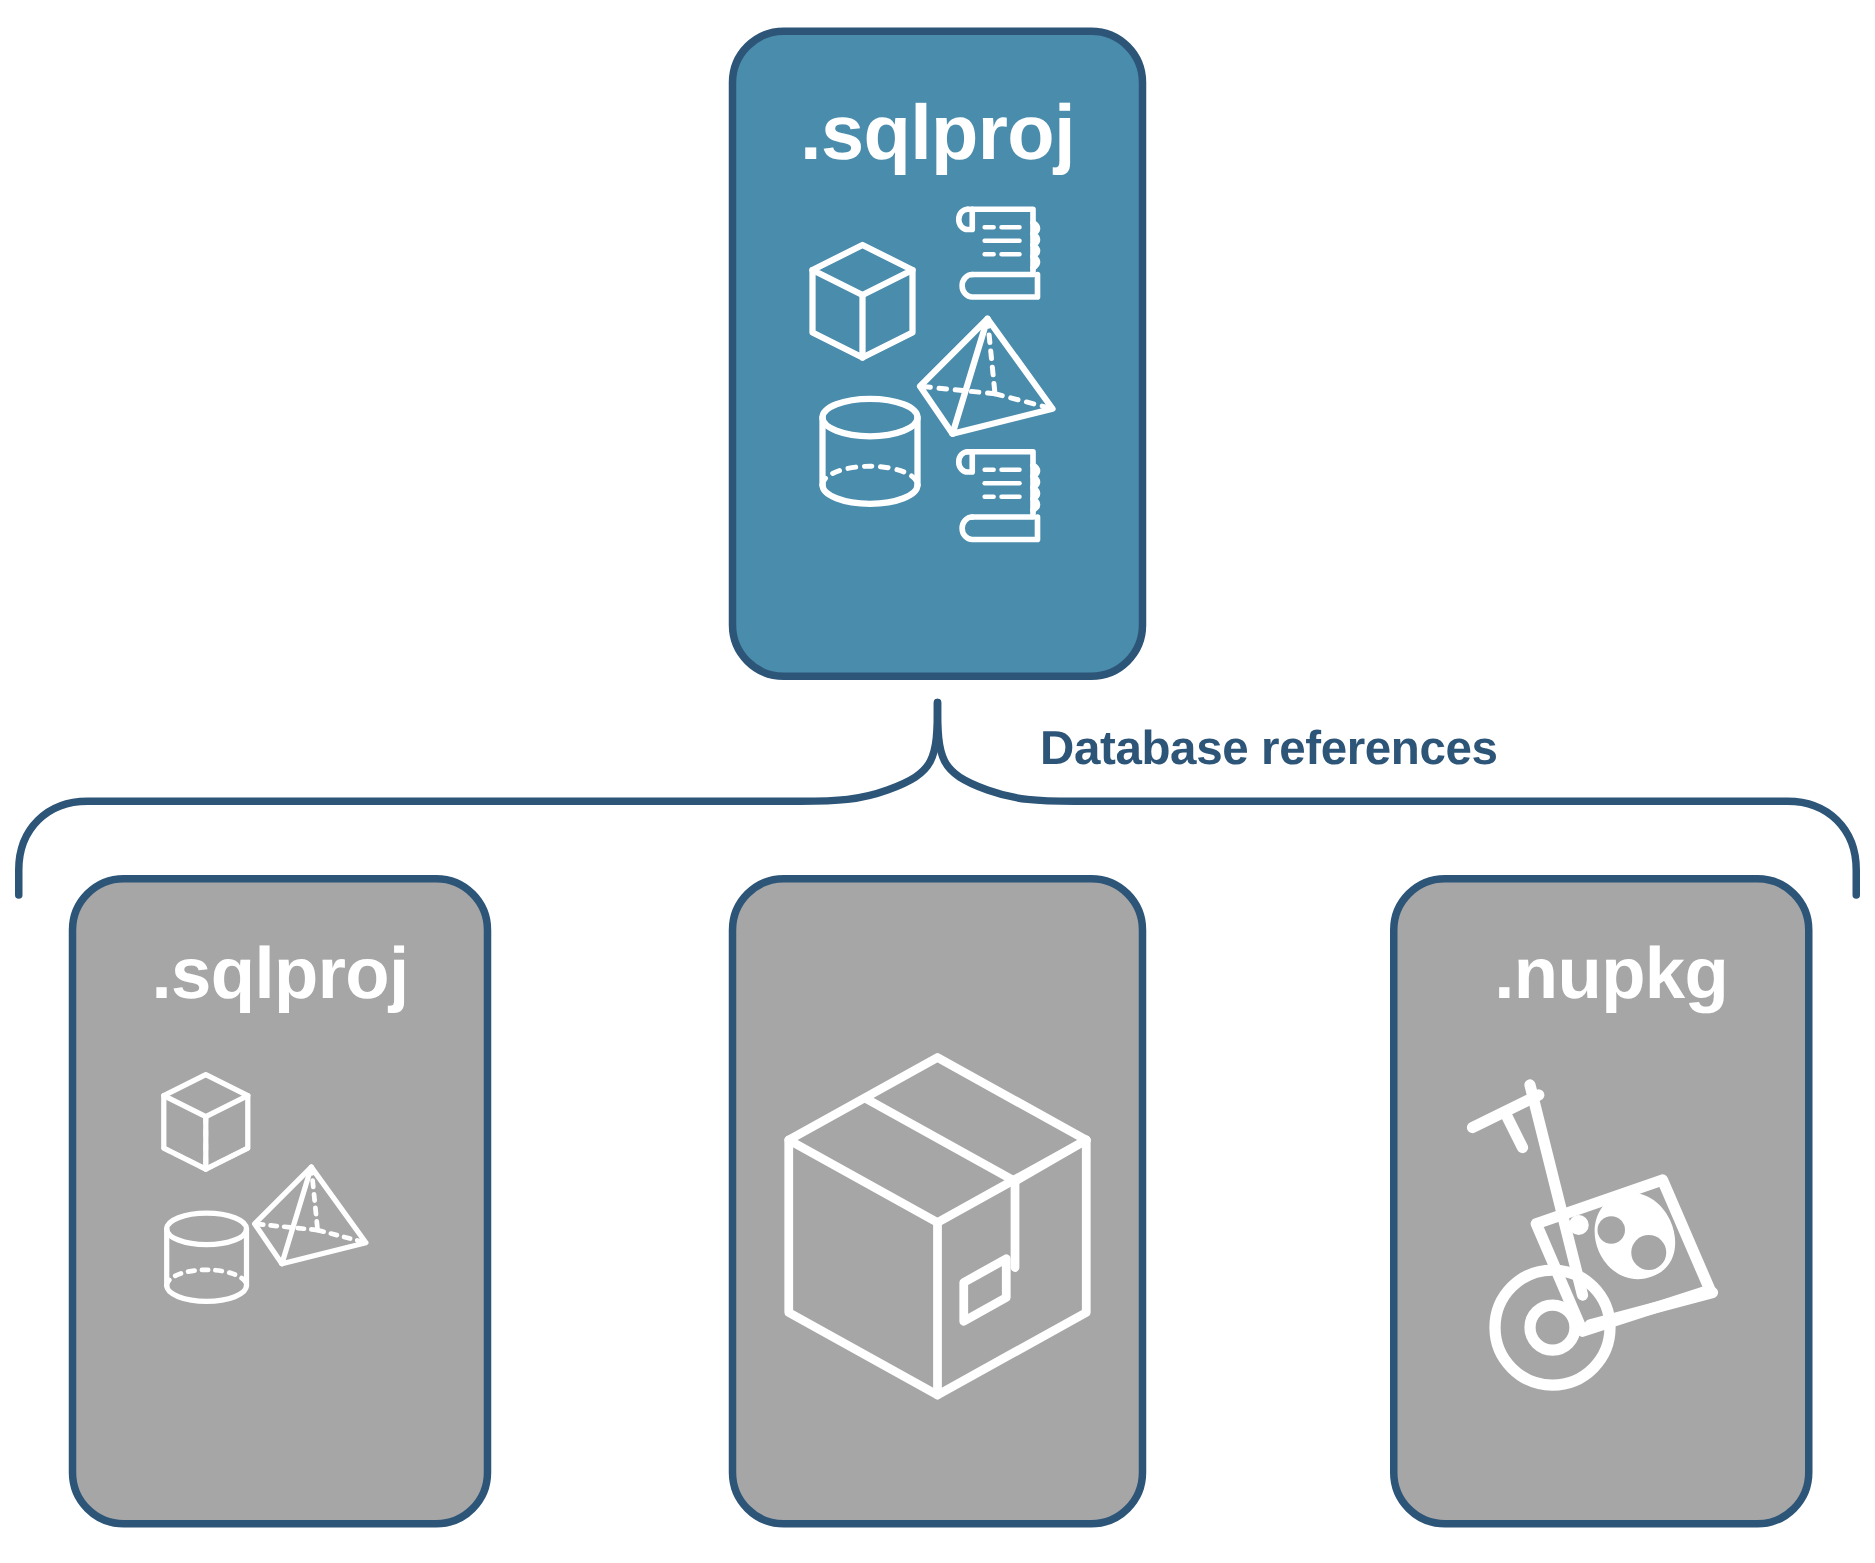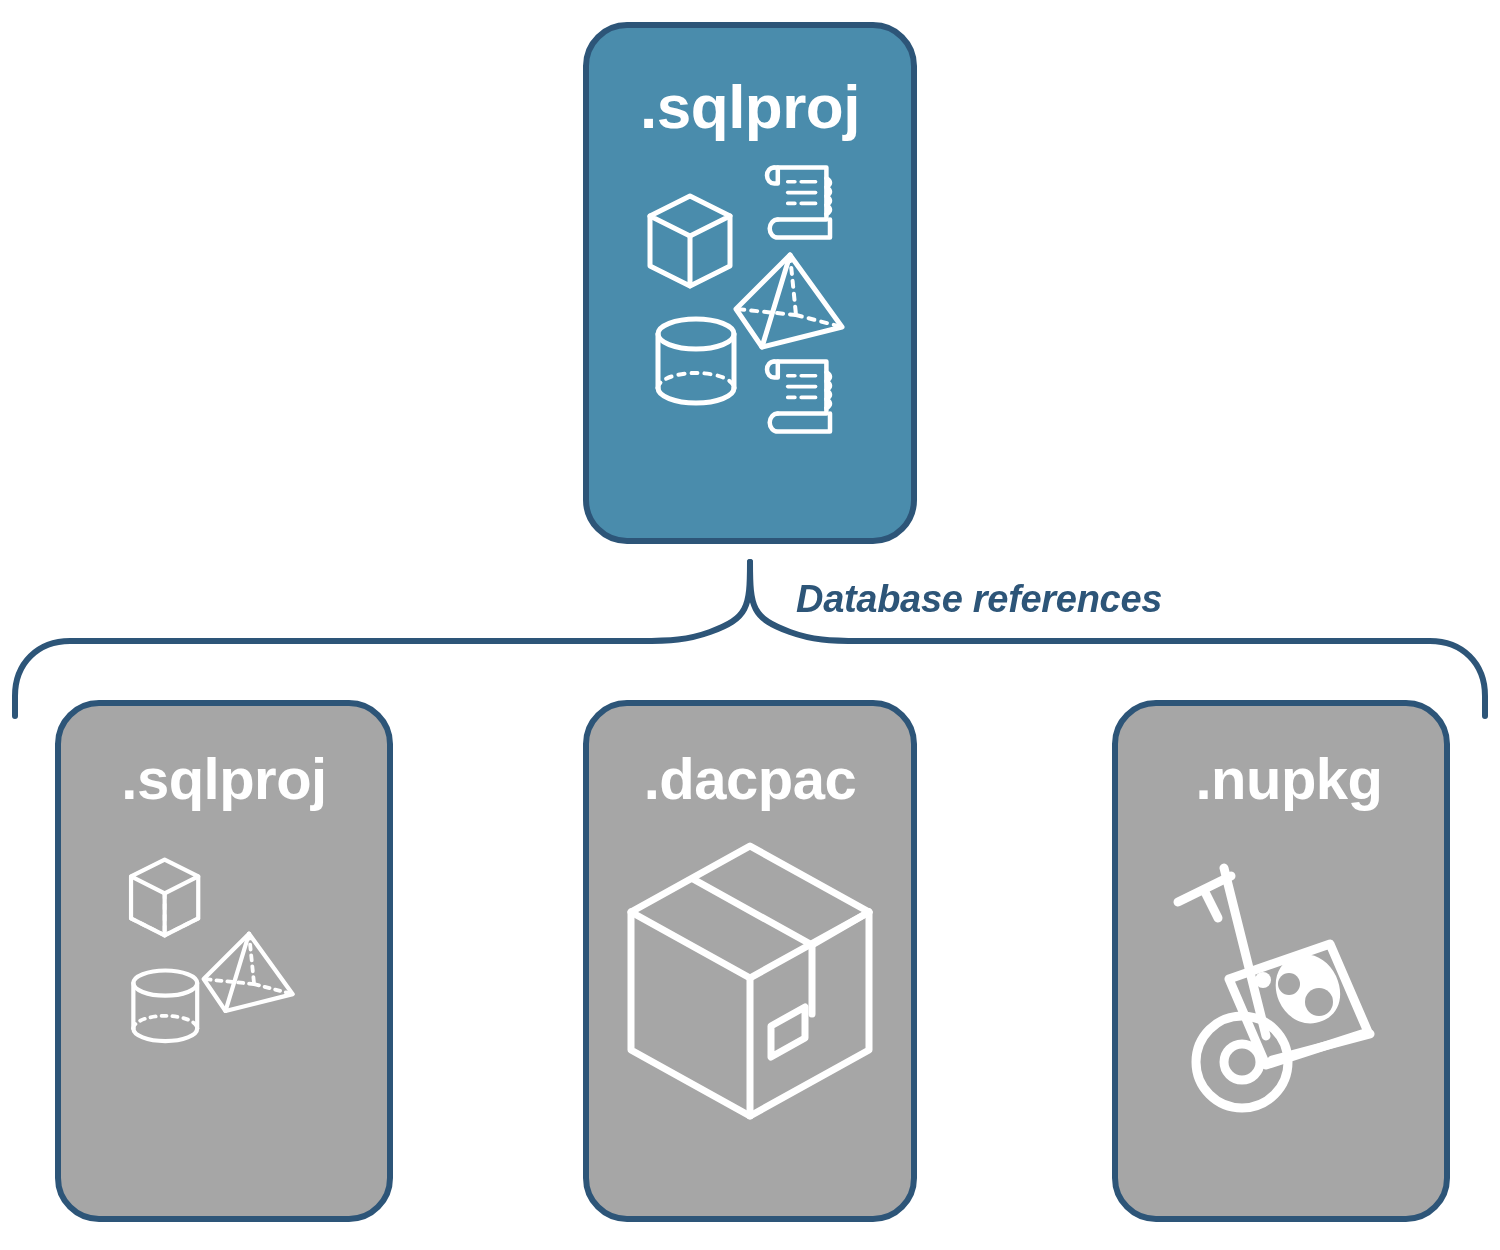--- a/index.html
+++ b/index.html
@@ -142,21 +142,21 @@
                L 1485 168"></path>
       <path d="M750 14
                C 750 60, 748 70, 710 84
                C 688 92, 670 93, 640 93
                L 70 93
                C 38 93, 15 115, 15 148
                L 15 168"></path>
     </svg>
   </div>
 
-  <div class="brace-label" style="left:796px; top:580px;font-style:italic;">Database references</div>
+  <div class="brace-label" style="left:832px; top:580px;">Database references</div>
 
   <div class="card card-secondary" style="left:55px; top:700px; width:338px; height:522px;">
 
     <div class="card-title" style="top:44px; font-size:58px;">.sqlproj</div>
 
     <div class="card-icon" style="top:150px; width:208px; height:216px;">
       <svg width="208" height="216" viewBox="0 0 208 216" fill="none" stroke="#ffffff" stroke-width="5" stroke-linecap="round" stroke-linejoin="round">
 
         <g transform="translate(6,2) scale(0.84)">
           <path d="M6 22 L46 2 L86 22 L46 42 Z"></path>
@@ -185,21 +185,20 @@
           <path d="M80 18 V72"></path>
           <path d="M4 72 a38 15 0 0 0 76 0"></path>
           <path d="M4 72 a38 15 0 0 1 76 0" stroke-dasharray="6 7" stroke-width="4.5"></path>
         </g>
       </svg>
     </div>
   </div>
 
   <div class="card card-secondary" style="left:583px; top:700px; width:334px; height:522px;">
 
-    <div class="card-title" style="top:44px; font-size:58px;">.dacpac</div>
 
     <div class="card-icon" style="top:136px; width:246px; height:278px;">
       <svg width="246" height="278" viewBox="0 0 246 278" fill="none" stroke="#ffffff" stroke-width="7" stroke-linecap="round" stroke-linejoin="round">
 
         <path d="M4 70 L123 4 L242 70 L242 208 L123 274 L4 208 Z"></path>
 
         <path d="M4 70 L123 136 L242 70"></path>
 
         <path d="M123 136 L123 274"></path>
 

